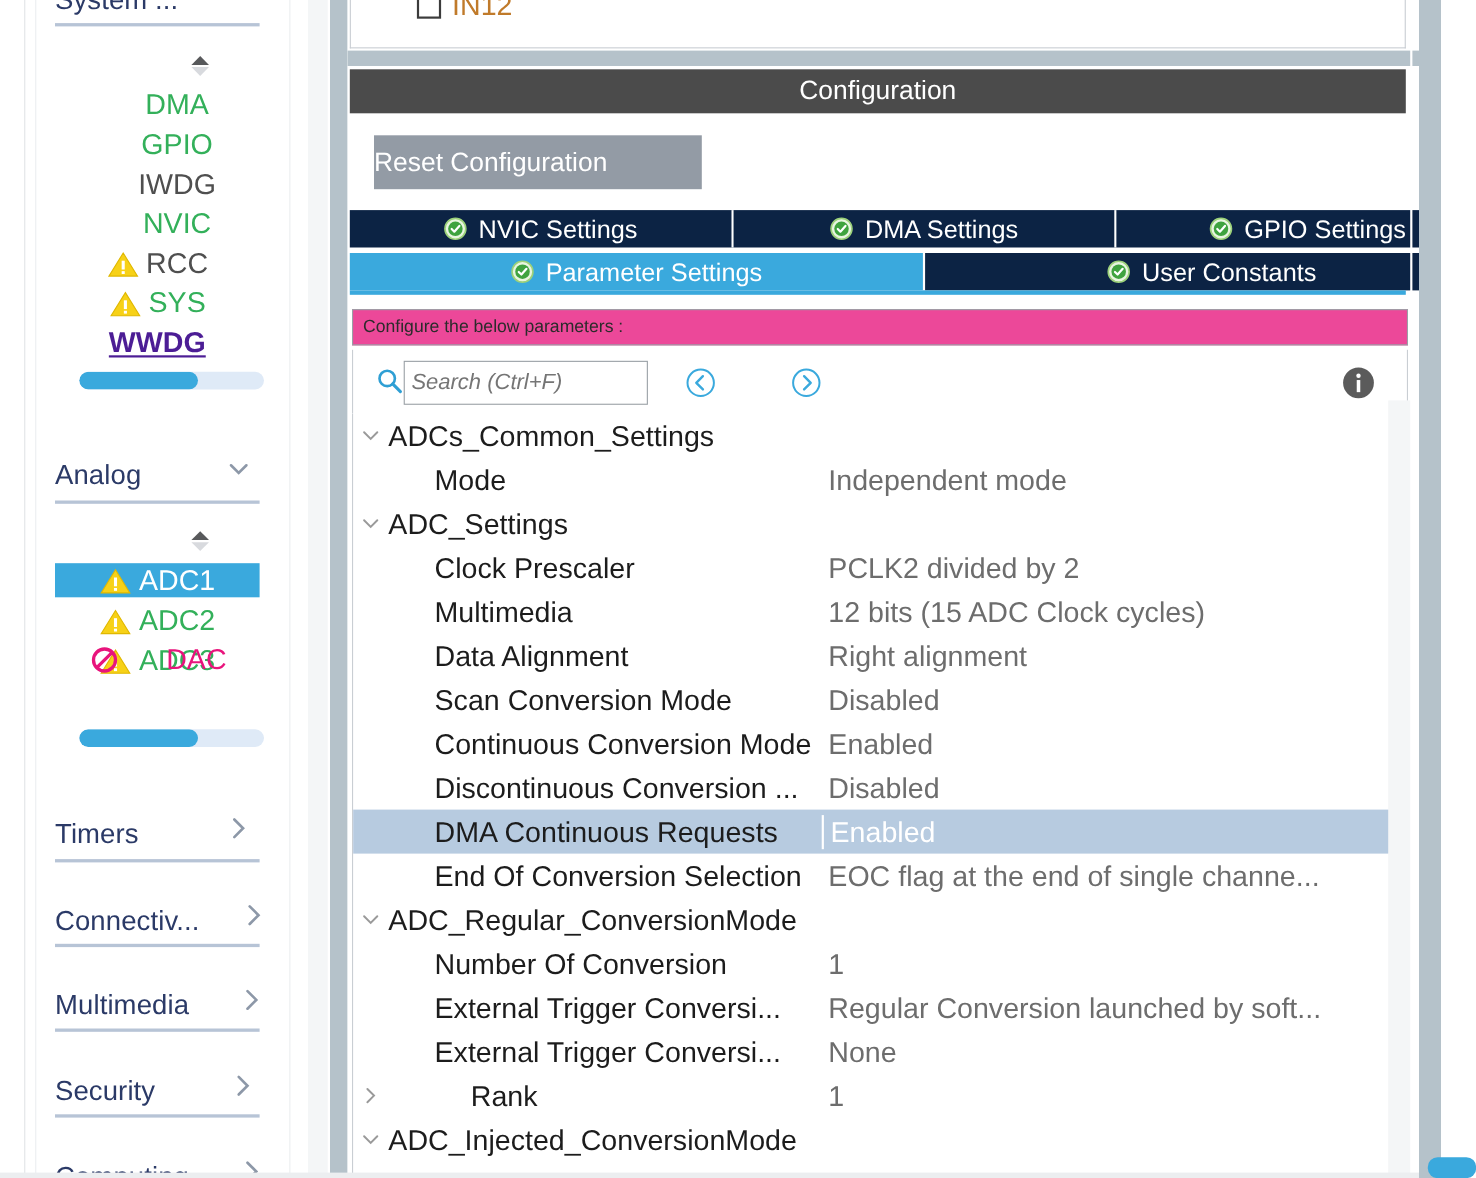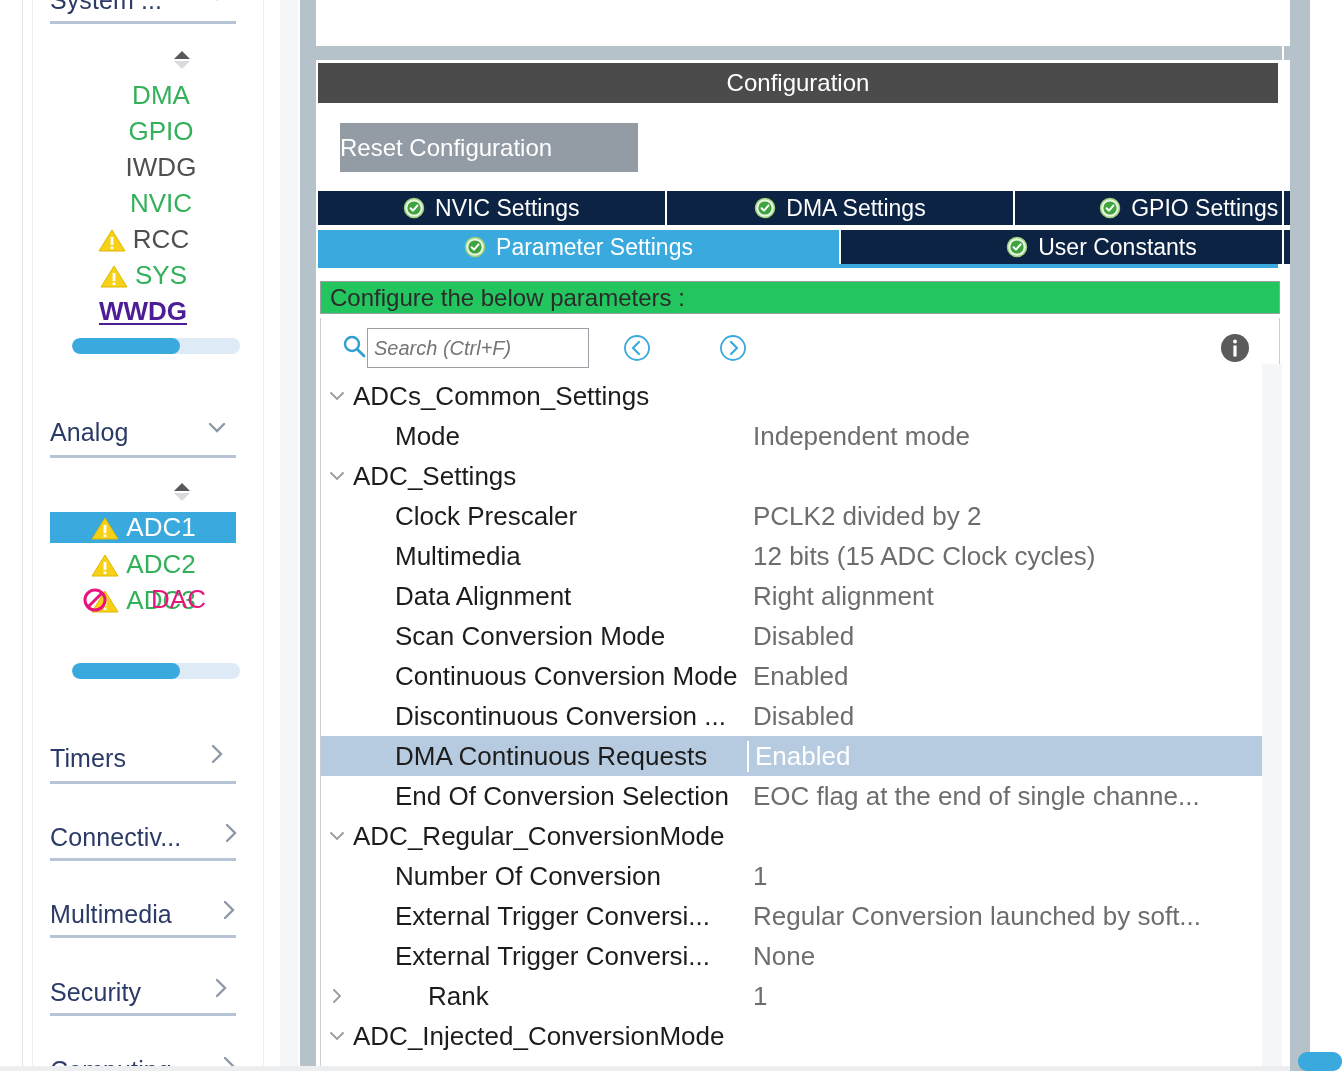--- a/index.html
+++ b/index.html
@@ -137,23 +137,23 @@
   .tab .tick { margin-right: 10px; display: inline-flex; flex: 0 0 auto; }
   .tabrow.r2 .tab { flex: 1 1 0; }
   .tab-underline {
     position: absolute; left: 2px; top: 264px; width: 960px; height: 4px;
     background: #3aa9dd;
   }
 
   
   .configure-box {
     position: absolute; left: 4px; top: 281px; width: 960px; height: 33px;
-    border: 1px solid #9aa0a6; background: #22c55e;
+    border: 1px solid #9aa0a6; background: #ec4899;
     display: flex; align-items: center; padding-left: 9px;
-    font-size: 24px; color: #2b2b2b;
+    font-size: 16px; color: #2b2b2b;
   }
 
   
   .searchrow {
     position: absolute; left: 4px; top: 318px; width: 960px; height: 58px;
     background: #ffffff; border-left: 1px solid #c9ced3; border-right: 1px solid #c9ced3;
   }
   .mag-icon { position: absolute; left: 20px; top: 15px; width: 26px; height: 26px; }
   .search-input {
     position: absolute; left: 46px; top: 10px; width: 222px; height: 40px;
@@ -398,20 +398,26 @@
 
   <div class="sb-scroll-track">
     <div class="sb-scroll-lowertrack"></div>
     <div class="sb-scroll-thumb"></div>
   </div>
   <div class="sb-gap-col"></div>
   <div class="sb-gray-col"></div>
 
   <div id="main">
 
+    <div class="pin-area">
+      <div class="pin-row">
+        <span class="pin-box"></span>
+        <span class="pin-label">IN12</span>
+      </div>
+    </div>
 
     <div class="gray-strip"></div>
 
     <div class="config-bar">
       <span>Configuration</span>
     </div>
 
     <button class="reset-btn">
       <span>Reset Configuration</span>
     </button>

